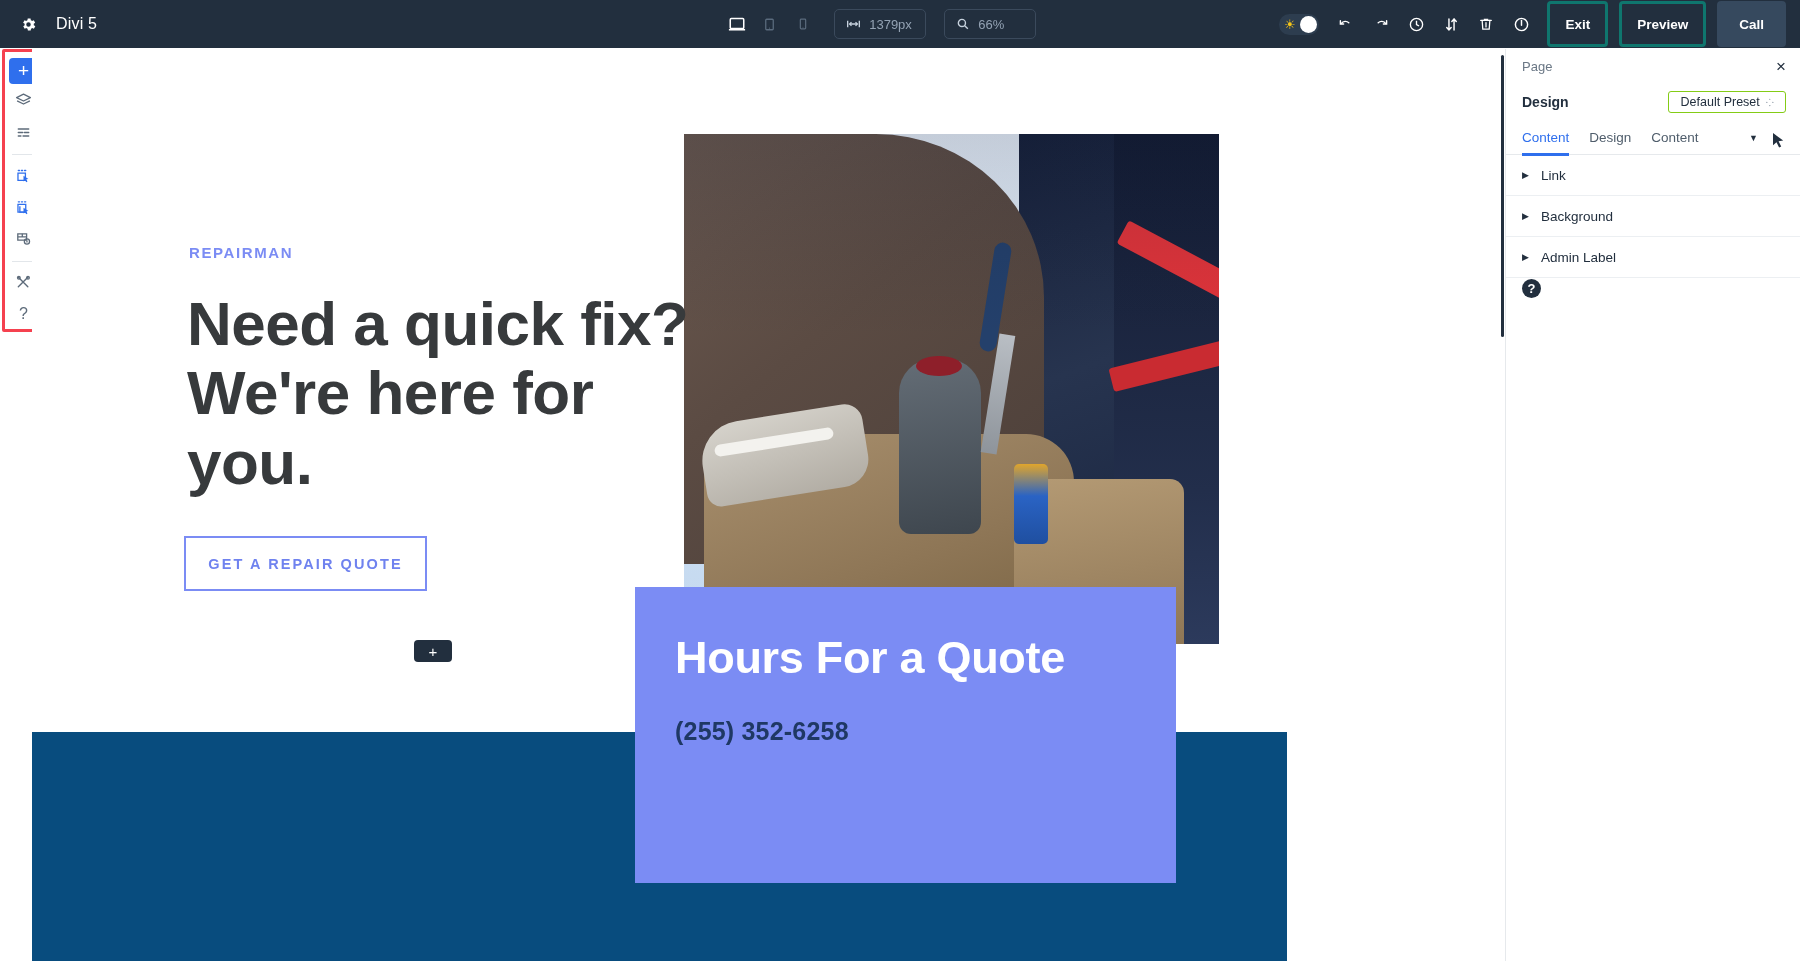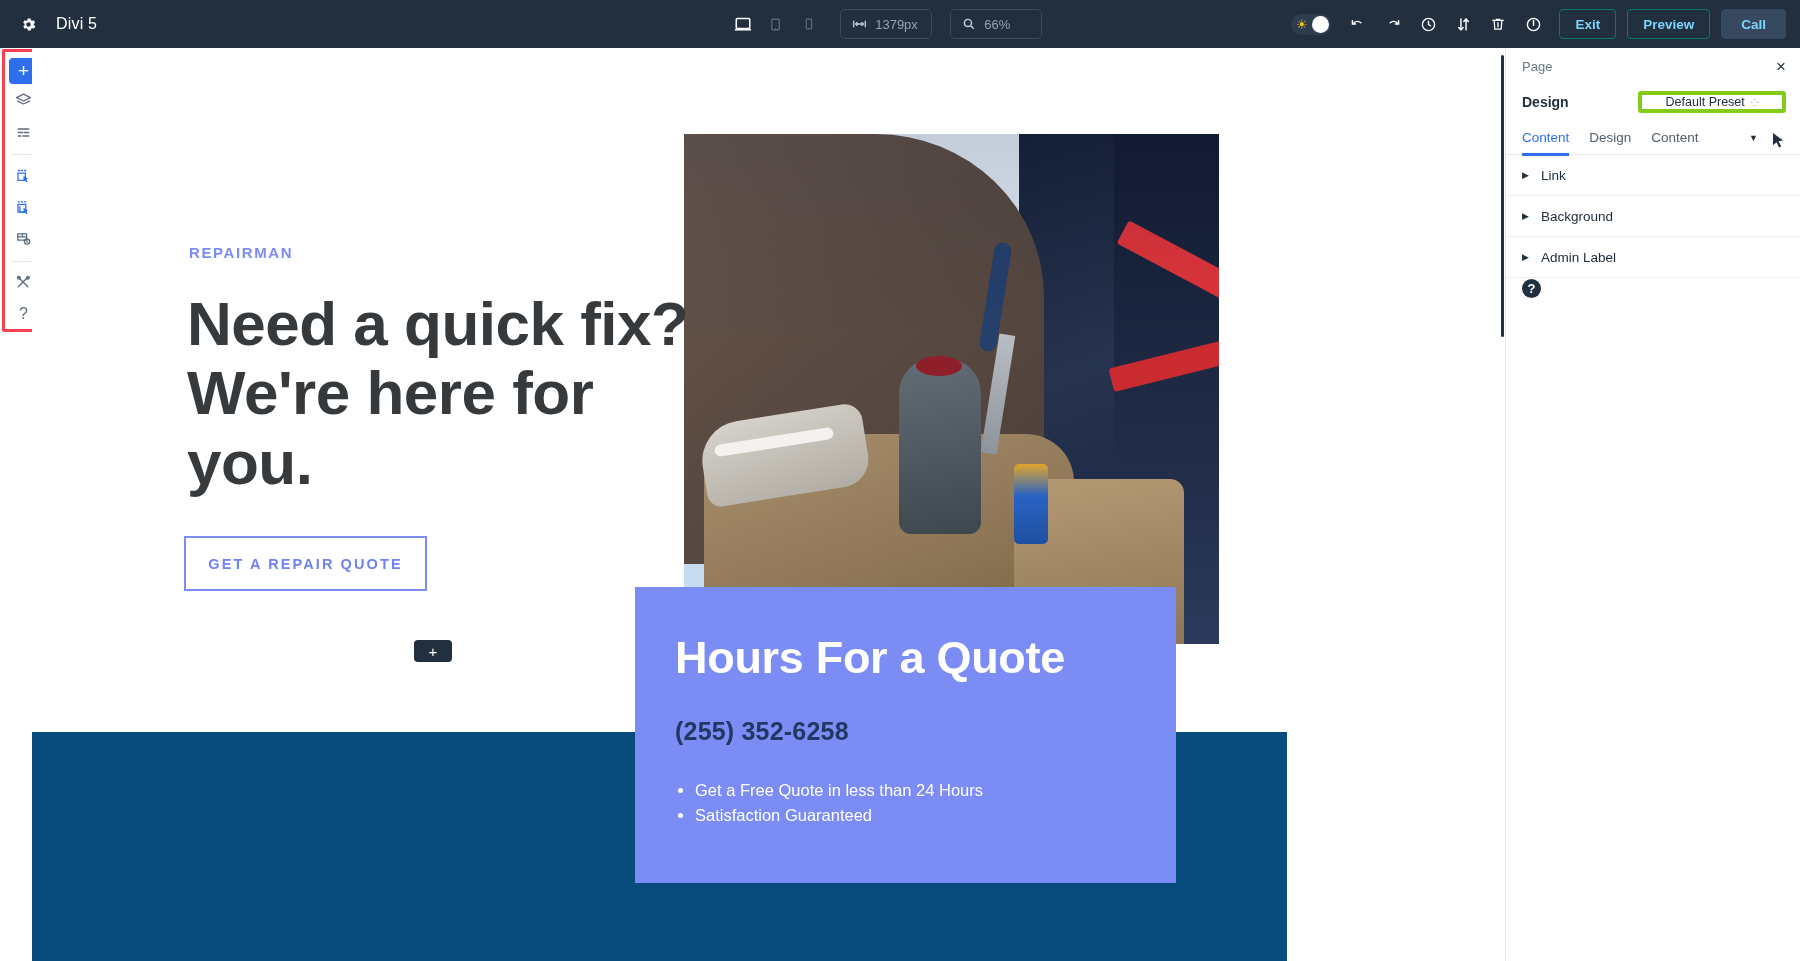--- a/index.html
+++ b/index.html
@@ -51,22 +51,22 @@
     line-height:13px; text-align:center;
   }
   .light-toggle .knob{
     position:absolute; right:2px; width:17px;height:17px;border-radius:50%;background:#fff;
   }
   .tb-ic{
     width:30px;height:30px;display:flex;align-items:center;justify-content:center;cursor:pointer;
   }
   .tb-ic svg{ stroke:#ffffff; fill:none; }
   .tb-btn{
-    height:30px; padding:0 15px; border:1px solid #0f766e; border-radius:4px;
-    color:#7dd3fc; font-size:13.5px; font-weight:bold; display:flex; align-items:center;
+    height:46px; padding:0 15px; border:3px solid #0f766e; border-radius:4px;
+    color:#ffffff; font-size:13.5px; font-weight:bold; display:flex; align-items:center;
     justify-content:center; cursor:pointer; margin-left:6px; background:transparent;
   }
   .tb-btn.save{ background:#36495e; border-color:#36495e; padding:0 19px; }
 
   
   .rail-wrap{
     position:absolute; left:2px; top:49px; width:43px; height:283px;
     border:3px solid #f5414f; border-radius:2px;
   }
   .rail{
@@ -223,22 +223,22 @@
     padding:0 14px 0 16px;
   }
   .panel-head .ph-title{ color:#6a7785; font-size:13px; }
   .panel-head .ph-close{ font-size:17px; color:#222f3e; cursor:pointer; line-height:1; }
   .panel-sec{
     height:38px; display:flex; align-items:center; justify-content:space-between;
     padding:0 14px 0 16px;
   }
   .panel-sec .ps-title{ color:#222f3e; font-size:14px; font-weight:bold; }
   .preset-pill{
-    height:22px; border:4px solid #84cc16; border-radius:3px; display:flex; align-items:center;
-    gap:6px; padding:0 24px; cursor:pointer;
+    height:22px; border:1px solid #84cc16; border-radius:3px; display:flex; align-items:center;
+    gap:6px; padding:0 12px; cursor:pointer;
   }
   .preset-pill span{ font-size:12.5px; color:#222f3e; }
   .preset-pill .pp-ic{ color:#8a96a3; font-size:10px; letter-spacing:-1px; }
 
   .tabs{
     display:flex; align-items:center; gap:20px; padding:0 16px; height:34px;
     border-bottom:1px solid #e6e9ec; position:relative;
   }
   .tab{ font-size:13.5px; color:#4f5d6b; cursor:pointer; height:34px; display:flex;
     align-items:center; position:relative; }
@@ -453,24 +453,20 @@
     </div>
 
     <div class="eyebrow">REPAIRMAN</div>
     <div class="hero-h1">Need a quick fix? We're here for you.</div>
     <div class="cta-btn">GET A REPAIR QUOTE</div>
     <div class="add-module">+</div>
 
     <div class="callout">
       <h2>Hours For a Quote</h2>
       <div class="phone">(255) 352-6258</div>
-      <ul>
-        <li>Get a Free Quote in less than 24 Hours</li>
-        <li>Satisfaction Guaranteed</li>
-      </ul>
     </div>
 
   </div>
 </div>
 
 <div class="scroll-track"></div>
 <div class="scroll-thumb"></div>
 
 <div class="panel">
   <div class="panel-head">

